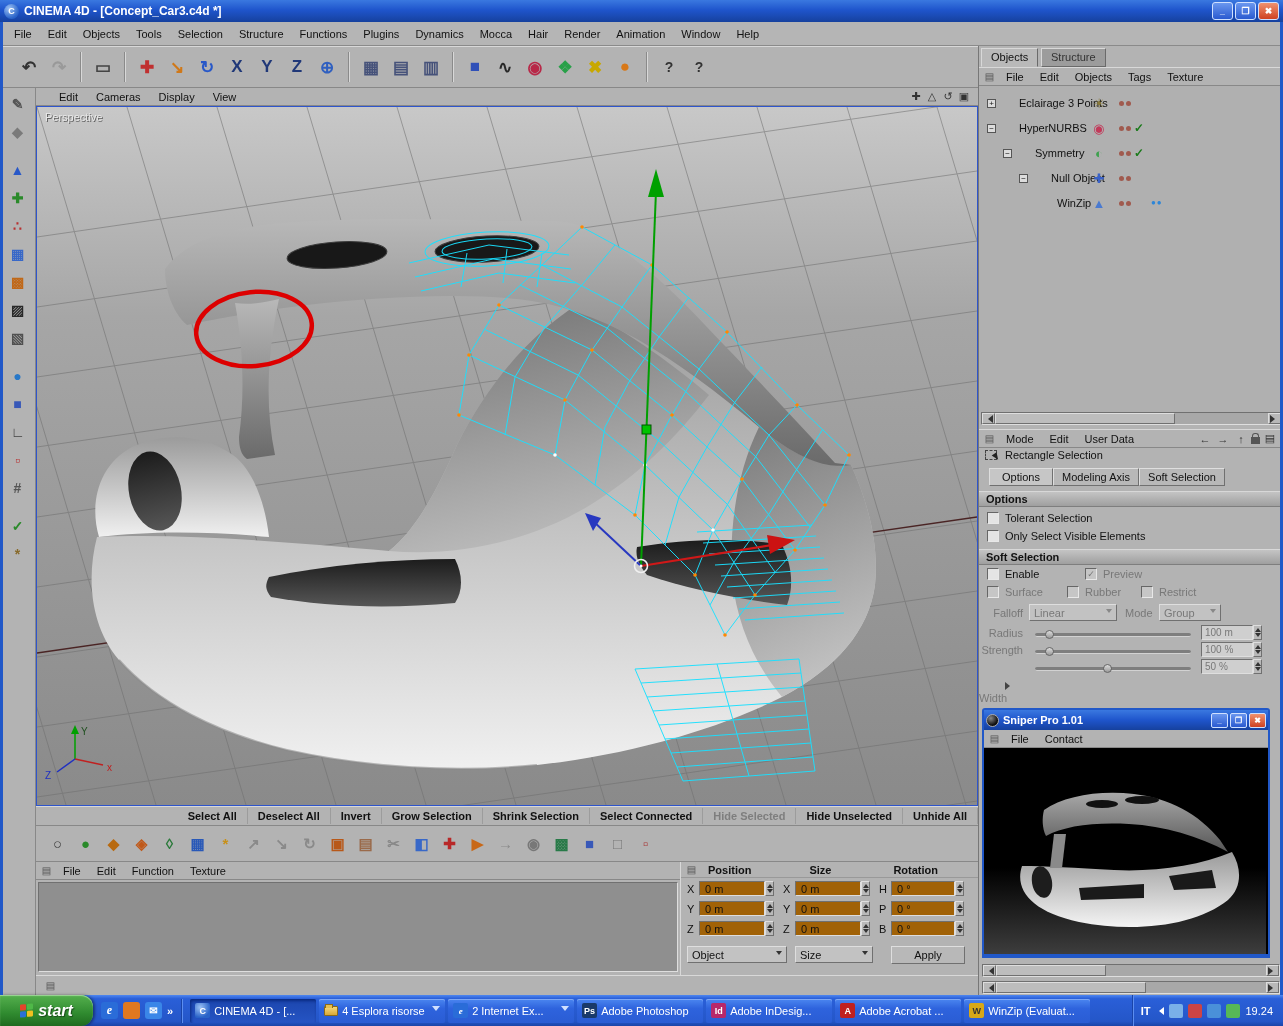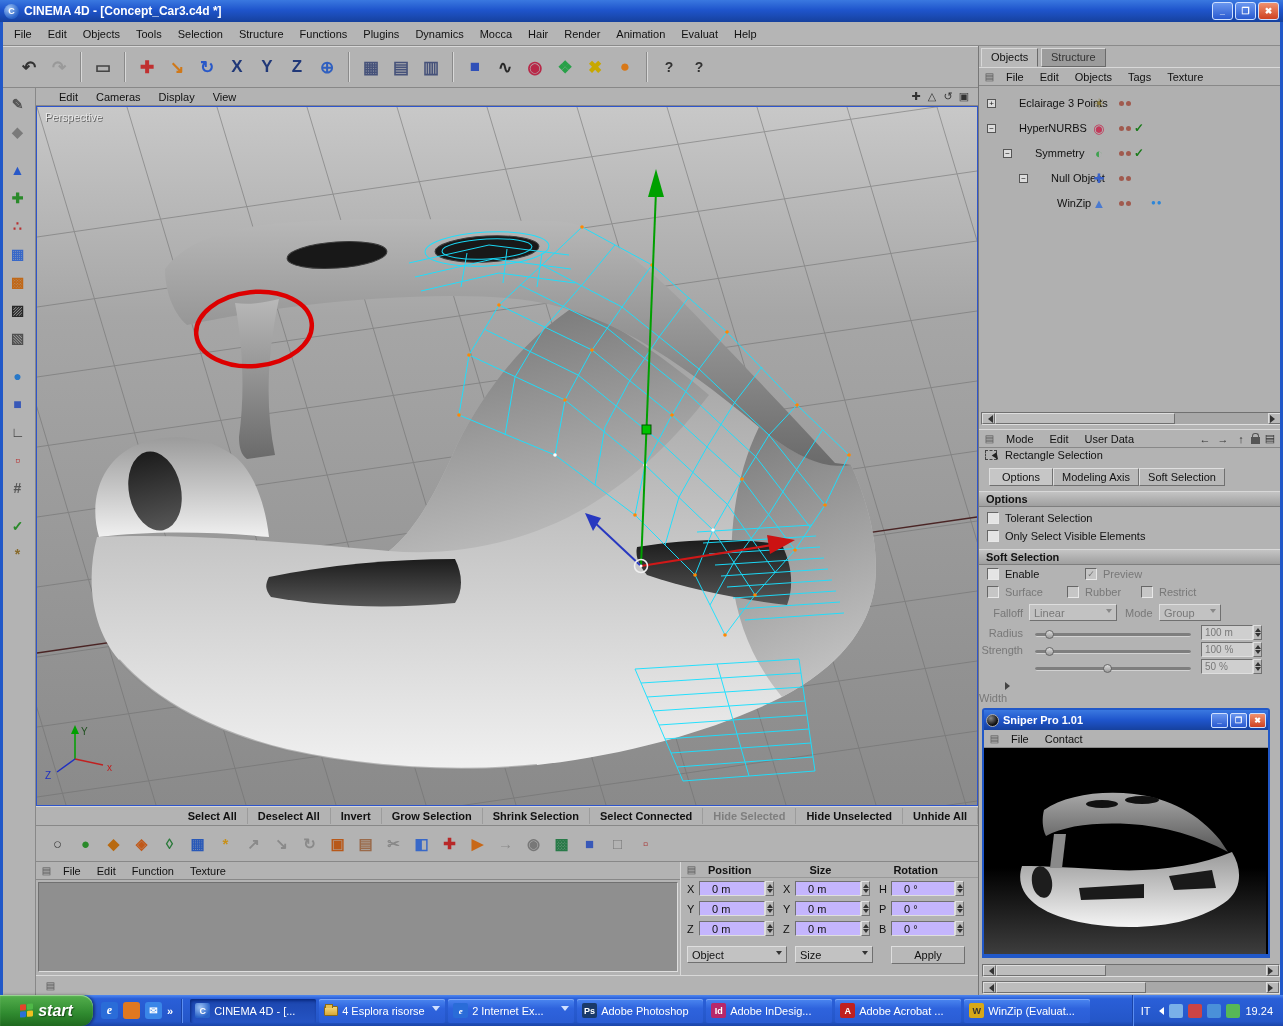--- a/index.html
+++ b/index.html
@@ -40,21 +40,21 @@
 .bi{width:27px;height:26px;display:flex;align-items:center;justify-content:center;font-size:15px;font-weight:bold;}
 
 #matpanel{left:36px;top:862px;width:644px;height:113px;background:#b3b3b3;}
 #mat-menu{height:18px;border-bottom:1px solid #888;display:flex;align-items:center;padding-left:4px;}
 #mat-body{position:absolute;left:2px;top:20px;width:640px;height:90px;background:#8f8f8f;border:1px solid;border-color:#707070 #dedede #dedede #707070;}
 
 #coords{left:680px;top:862px;width:298px;height:113px;background:#b3b3b3;border-left:1px solid #d8d8d8;}
 #coords .hdr{height:16px;display:flex;align-items:center;border-bottom:1px solid #999;}
 .chdr{font-weight:bold;}
 .clabel{font-size:11px;}
-.cfield{height:15px;background:#c4b5fd;border:1px solid;border-color:#707070 #dedede #dedede #707070;font-size:11px;padding:0 12px;display:flex;align-items:center;}
+.cfield{height:15px;background:#a16207;border:1px solid;border-color:#707070 #dedede #dedede #707070;font-size:11px;padding:0 5px;display:flex;align-items:center;}
 .spins{display:flex;flex-direction:column;justify-content:center;align-items:center;gap:1px;width:9px;height:15px;background:#b9b9b9;border:1px solid;border-color:#dedede #707070 #707070 #dedede;}
 .tri-u{width:0;height:0;border:3px solid transparent;border-bottom:4px solid #333;}
 .tri-d{width:0;height:0;border:3px solid transparent;border-top:4px solid #333;}
 .tri-l{width:0;height:0;border:4px solid transparent;border-right:5px solid #333;}
 .tri-r{width:0;height:0;border:4px solid transparent;border-left:5px solid #333;}
 .dd{height:17px;background:#c2c2c2;border:1px solid;border-color:#dedede #707070 #707070 #dedede;display:flex;align-items:center;padding:0 4px;justify-content:space-between;}
 .btn{height:18px;background:#b8b8b8;border:1px solid;border-color:#dedede #707070 #707070 #dedede;display:flex;align-items:center;justify-content:center;}
 
 #statusbar{left:36px;top:975px;width:942px;height:20px;background:#b3b3b3;border-top:1px solid #d8d8d8;display:flex;align-items:center;padding-left:8px;gap:6px;}
 
@@ -137,21 +137,21 @@
   <span class="mi">Tools</span>
   <span class="mi">Selection</span>
   <span class="mi">Structure</span>
   <span class="mi">Functions</span>
   <span class="mi">Plugins</span>
   <span class="mi">Dynamics</span>
   <span class="mi">Mocca</span>
   <span class="mi">Hair</span>
   <span class="mi">Render</span>
   <span class="mi">Animation</span>
-  <span class="mi">Evaluat</span>
+  <span class="mi">Window</span>
   <span class="mi">Help</span>
 </div>
 
 <div id="toolbar" class="abs">
   <span class="ti" style="color:#333">↶</span>
   <span class="ti" style="color:#999">↷</span>
   <span class="tsep"></span>
   <span class="ti" style="color:#444">▭</span>
   <span class="tsep"></span>
   <span class="ti" style="color:#c03030">✚</span>
@@ -708,21 +708,21 @@
     <div class="task">
       <span class="tkicon" style="background:#c02020">A</span>
       <span>Adobe Acrobat ...</span>
     </div>
     <div class="task">
       <span class="tkicon" style="background:#d8a818;color:#333">W</span>
       <span>WinZip (Evaluat...</span>
     </div>
   </div>
   <div id="tray">
-    <span style="font-weight:normal">IT</span>
+    <span style="font-weight:bold">IT</span>
     <i class="tri-l" style="border-right-color:#fff"></i>
     <span class="trayic" style="background:#79b0e8"></span>
     <span class="trayic" style="background:#cc4444"></span>
     <span class="trayic" style="background:#4a90d9"></span>
     <span class="trayic" style="background:#57b857"></span>
     <span>19.24</span>
   </div>
 </div>
 
 <div class="frame abs" style="left:0;top:22px;width:3px;height:973px"></div>

